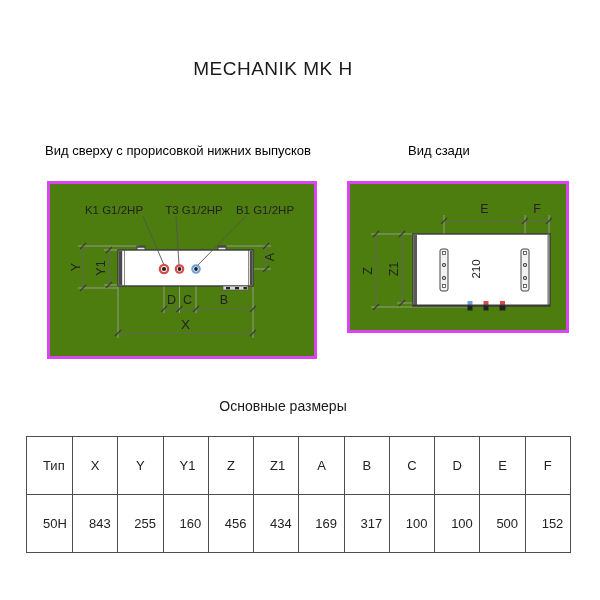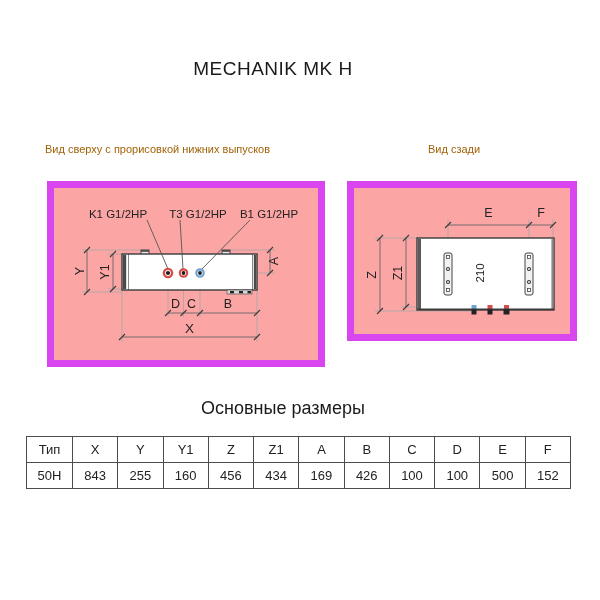--- a/index.html
+++ b/index.html
@@ -1,33 +1,33 @@
 <!DOCTYPE html>
 <html><head>
 <meta charset="utf-8">
 <style>
   html,body{margin:0;padding:0;background:#fff;}
   body{font-family:"Liberation Sans",sans-serif;color:#1e1e1e;}
   #stage{position:relative;width:600px;height:600px;background:#fff;overflow:hidden;}
   .page-title{position:absolute;top:58px;left:0;width:546px;text-align:center;
     font-size:19px;letter-spacing:.5px;color:#1a1a1a;}
-  .caption{position:absolute;top:143px;font-size:11px;color:#a16207;}
+  .caption{position:absolute;top:143px;font-size:13px;color:#000000;}
   .cap-left{left:45px;}
-  .cap-right{left:428px;}
-  .panel{position:absolute;border:7px solid #d946ef;background:#fca5a5;}
+  .cap-right{left:408px;}
+  .panel{position:absolute;border:3px solid #d946ef;background:#4d7c0f;}
   .panel-top{left:47px;top:181px;width:264px;height:172px;}
   .panel-rear{left:347px;top:181px;width:216px;height:146px;}
   .panel svg{position:absolute;left:0;top:0;}
   svg text{fill:#222;font-family:"Liberation Sans",sans-serif;}
   .table-title{position:absolute;top:398px;left:0;width:566px;text-align:center;
-    font-size:18px;color:#1a1a1a;}
+    font-size:14px;color:#1a1a1a;}
   table.dims{position:absolute;left:26px;top:436px;width:545px;border-collapse:collapse;
     table-layout:fixed;font-size:13px;color:#222;border:1.5px solid #3c3c3c;}
   table.dims th,table.dims td{border:1px solid #4d4d4d;height:25px;text-align:center;
-    font-weight:normal;padding:0;margin-top:11px;}
+    font-weight:normal;padding:16px;margin-top:11px;}
 </style>
 </head>
 <body>
 
 <div id="stage">
 
   <div class="page-title">MECHANIK MK H</div>
 
   <div class="caption cap-left">Вид сверху с прорисовкой нижних выпусков</div>
   <div class="caption cap-right">Вид сзади</div>
@@ -210,21 +210,21 @@
     </thead>
     <tbody>
       <tr>
         <td>50H</td>
         <td>843</td>
         <td>255</td>
         <td>160</td>
         <td>456</td>
         <td>434</td>
         <td>169</td>
-        <td>426</td>
+        <td>317</td>
         <td>100</td>
         <td>100</td>
         <td>500</td>
         <td>152</td>
       </tr>
     </tbody>
   </table>
 
 </div>
 

